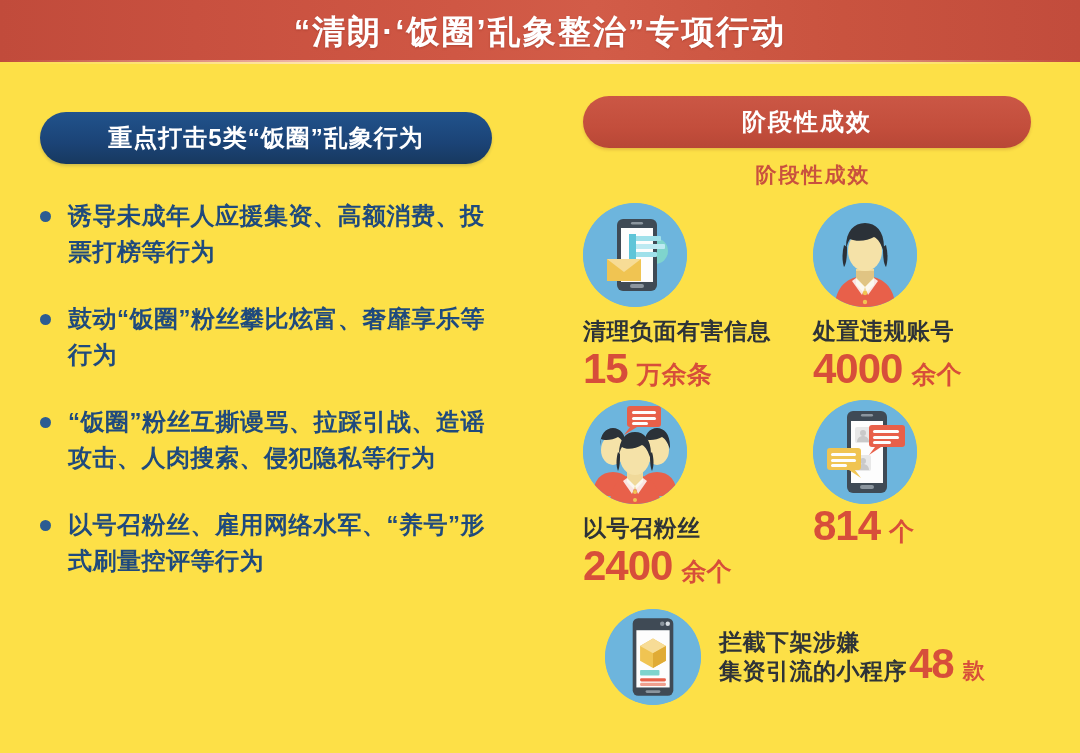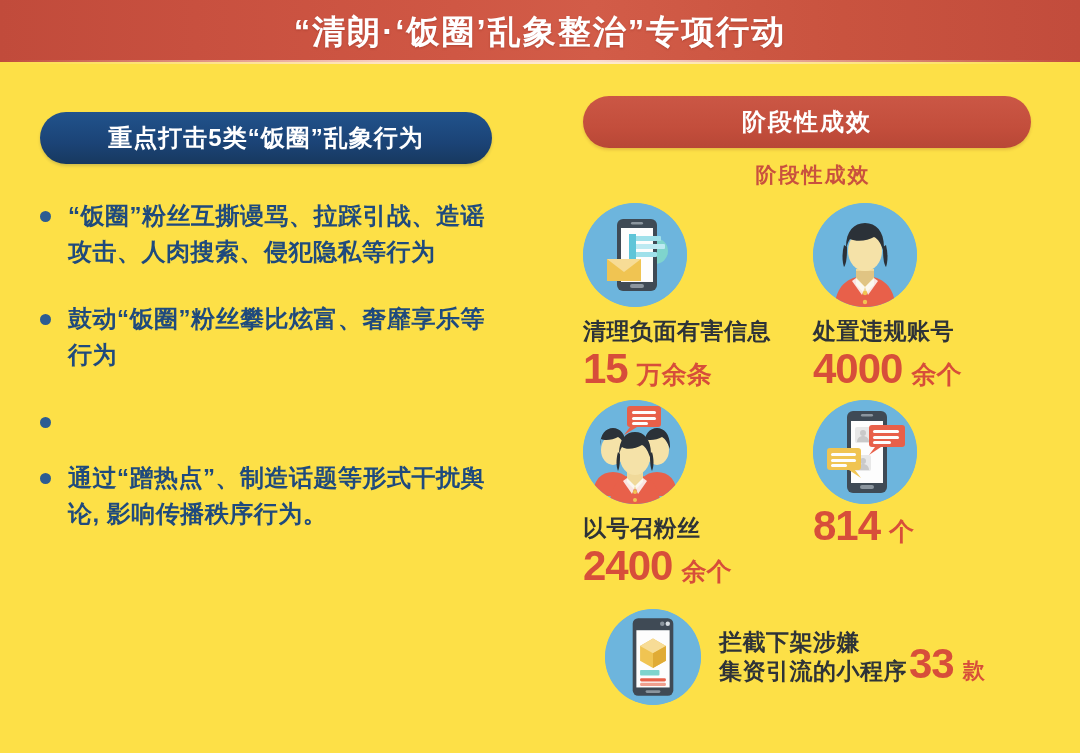--- a/index.html
+++ b/index.html
@@ -177,39 +177,40 @@
   <div class="header-underglow"></div>
 
   <div class="left-panel">
 
     <div class="pill-blue">
       <span class="pill-text">重点打击5类“饭圈”乱象行为</span>
     </div>
 
     <div class="bullet-list">
 
+      <div class="bullet-item">
+        <span class="bullet-dot"></span>
+        <span class="bullet-text">诱导未成年人应援集资、高额消费、投票打榜等行为</span>
+      </div>
+
+      <div class="bullet-item">
+        <span class="bullet-dot"></span>
+        <span class="bullet-text">鼓动“饭圈”粉丝攀比炫富、奢靡享乐等行为</span>
+      </div>
 
       <div class="bullet-item">
         <span class="bullet-dot"></span>
         <span class="bullet-text">“饭圈”粉丝互撕谩骂、拉踩引战、造谣攻击、人肉搜索、侵犯隐私等行为</span>
       </div>
 
       <div class="bullet-item">
         <span class="bullet-dot"></span>
-        <span class="bullet-text">鼓动“饭圈”粉丝攀比炫富、奢靡享乐等行为</span>
-      </div>
-
-      <div class="bullet-item">
-        <span class="bullet-dot"></span>
-      </div>
-
-      <div class="bullet-item">
-        <span class="bullet-dot"></span>
-        <span class="bullet-text">通过“蹭热点”、制造话题等形式干扰舆论, 影响传播秩序行为。</span>
-      </div>
+        <span class="bullet-text">以号召粉丝、雇用网络水军、“养号”形式刷量控评等行为</span>
+      </div>
+
 
     </div>
   </div>
 
   <div class="right-panel">
 
     <div class="pill-red">
       <span class="pill-text">阶段性成效</span>
     </div>
 
@@ -356,20 +357,20 @@
           <rect x="38" y="75" width="28" height="3.5" rx="1.5" fill="#e8604a"></rect>
           <rect x="38" y="80" width="28" height="3.5" rx="1.5" fill="#f09f8e"></rect>
         </svg>
       </div>
       <div class="stat-wide-text">
         <div class="stat-wide-lines">
           <div>拦截下架涉嫌</div>
           <div>集资引流的小程序</div>
         </div>
         <div class="stat-wide-value">
-          <span class="stat-num">33</span>
+          <span class="stat-num">48</span>
           <span class="stat-unit">款</span>
         </div>
       </div>
     </div>
 
   </div>
 </div>
 
 </body></html>

